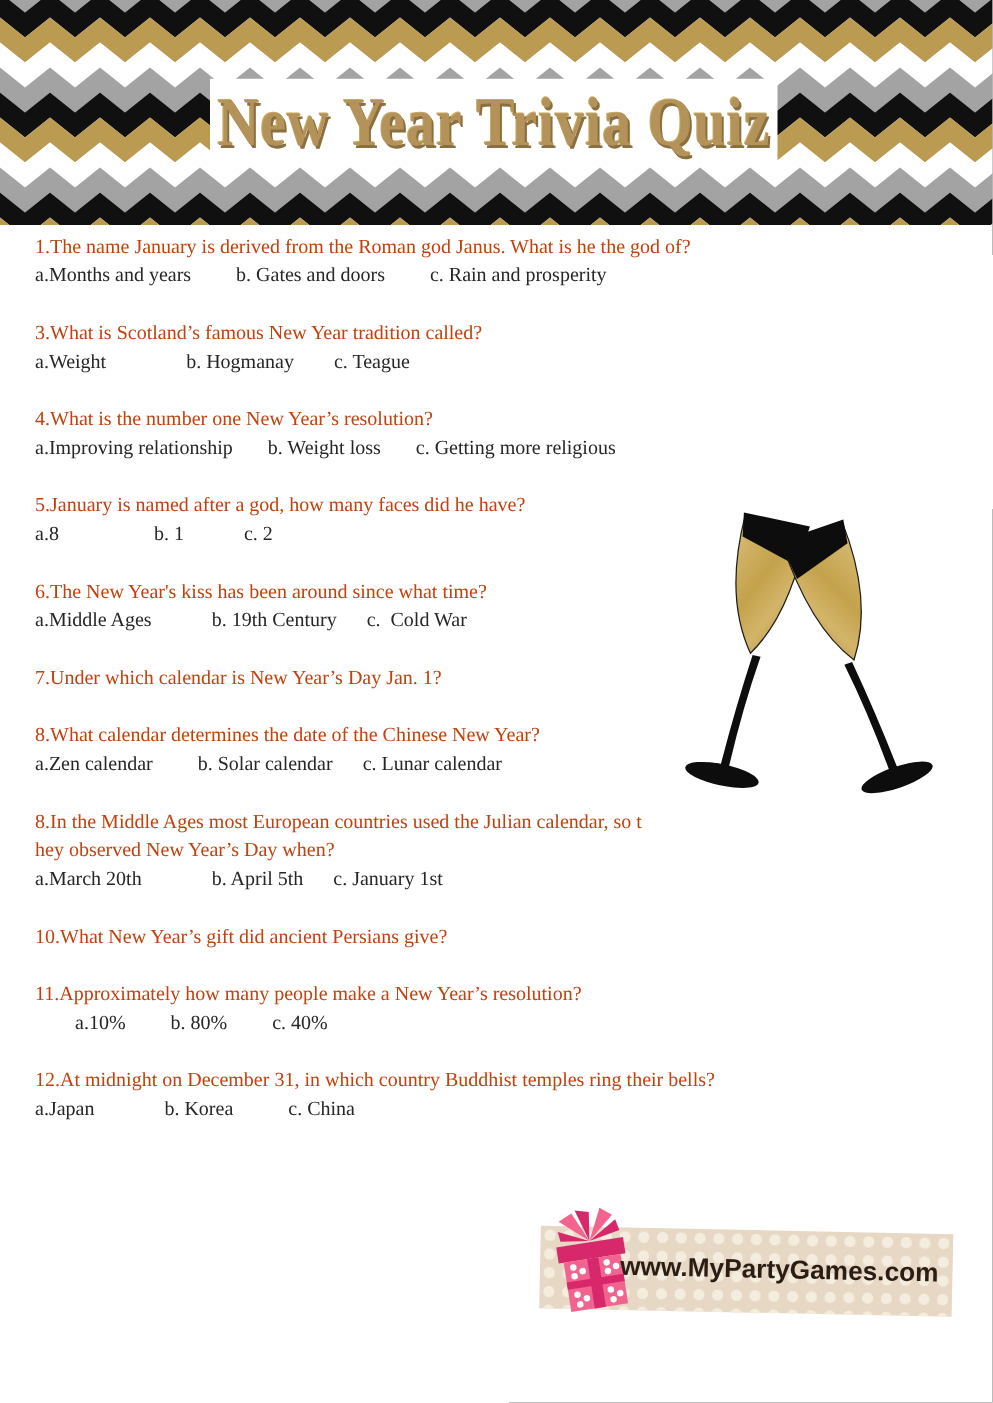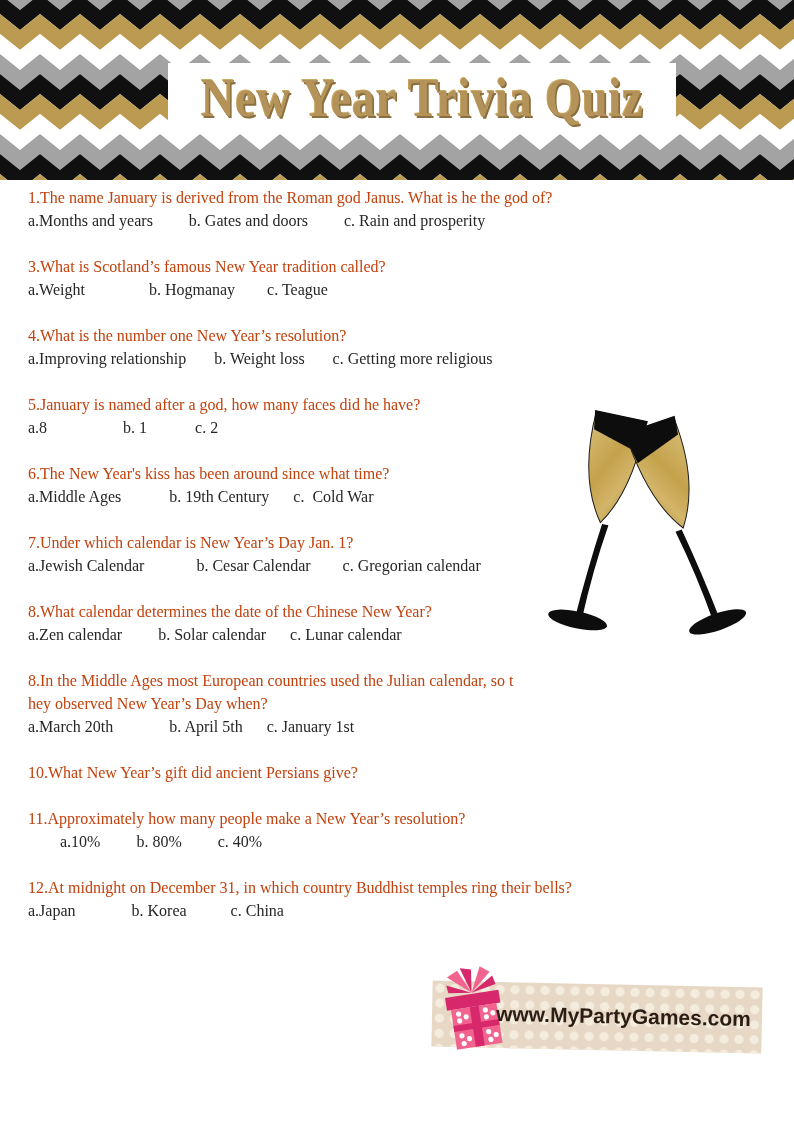--- a/index.html
+++ b/index.html
@@ -5,21 +5,21 @@
   html,body{margin:0;padding:0;background:#888;}
   .page{
     position:relative;width:794px;height:1122px;background:#fff;
     margin:0 auto;overflow:hidden;
     font-family:"Liberation Serif","DejaVu Serif",serif;
   }
   
   .chevron-header{position:absolute;left:0;top:0;width:794px;height:180px;}
   .chevron-header svg{display:block;}
   .title-box{
-    position:absolute;left:168px;top:63px;width:508px;height:68px;
+    position:absolute;left:168px;top:63px;width:454px;height:68px;
     background:#ffffff;display:flex;align-items:center;justify-content:center;
   }
   .title-box h1{
     margin:0;font-size:55px;font-weight:bold;white-space:nowrap;
     color:var(--title-gold,#b4935a);
     transform:scaleX(.84);transform-origin:center;
     letter-spacing:1px;
     text-shadow:2px 2px 0 #8c6f3e, -1px -1px 0 #caa963;
   }
   
@@ -90,21 +90,20 @@
       <div class="q-block">
         <div class="q-text">5.January is named after a god, how many faces did he have?</div>
         <div class="a-text">a.8                   b. 1            c. 2</div>
       </div>
       <div class="q-block">
         <div class="q-text">6.The New Year's kiss has been around since what time?</div>
         <div class="a-text">a.Middle Ages            b. 19th Century      c.  Cold War</div>
       </div>
       <div class="q-block">
         <div class="q-text">7.Under which calendar is New Year’s Day Jan. 1?</div>
-        <div class="a-text">a.Jewish Calendar             b. Cesar Calendar        c. Gregorian calendar</div>
       </div>
       <div class="q-block">
         <div class="q-text">8.What calendar determines the date of the Chinese New Year?</div>
         <div class="a-text">a.Zen calendar         b. Solar calendar      c. Lunar calendar</div>
       </div>
       <div class="q-block">
         <div class="q-text">8.In the Middle Ages most European countries used the Julian calendar, so t
 hey observed New Year’s Day when?</div>
         <div class="a-text">a.March 20th              b. April 5th      c. January 1st</div>
       </div>

